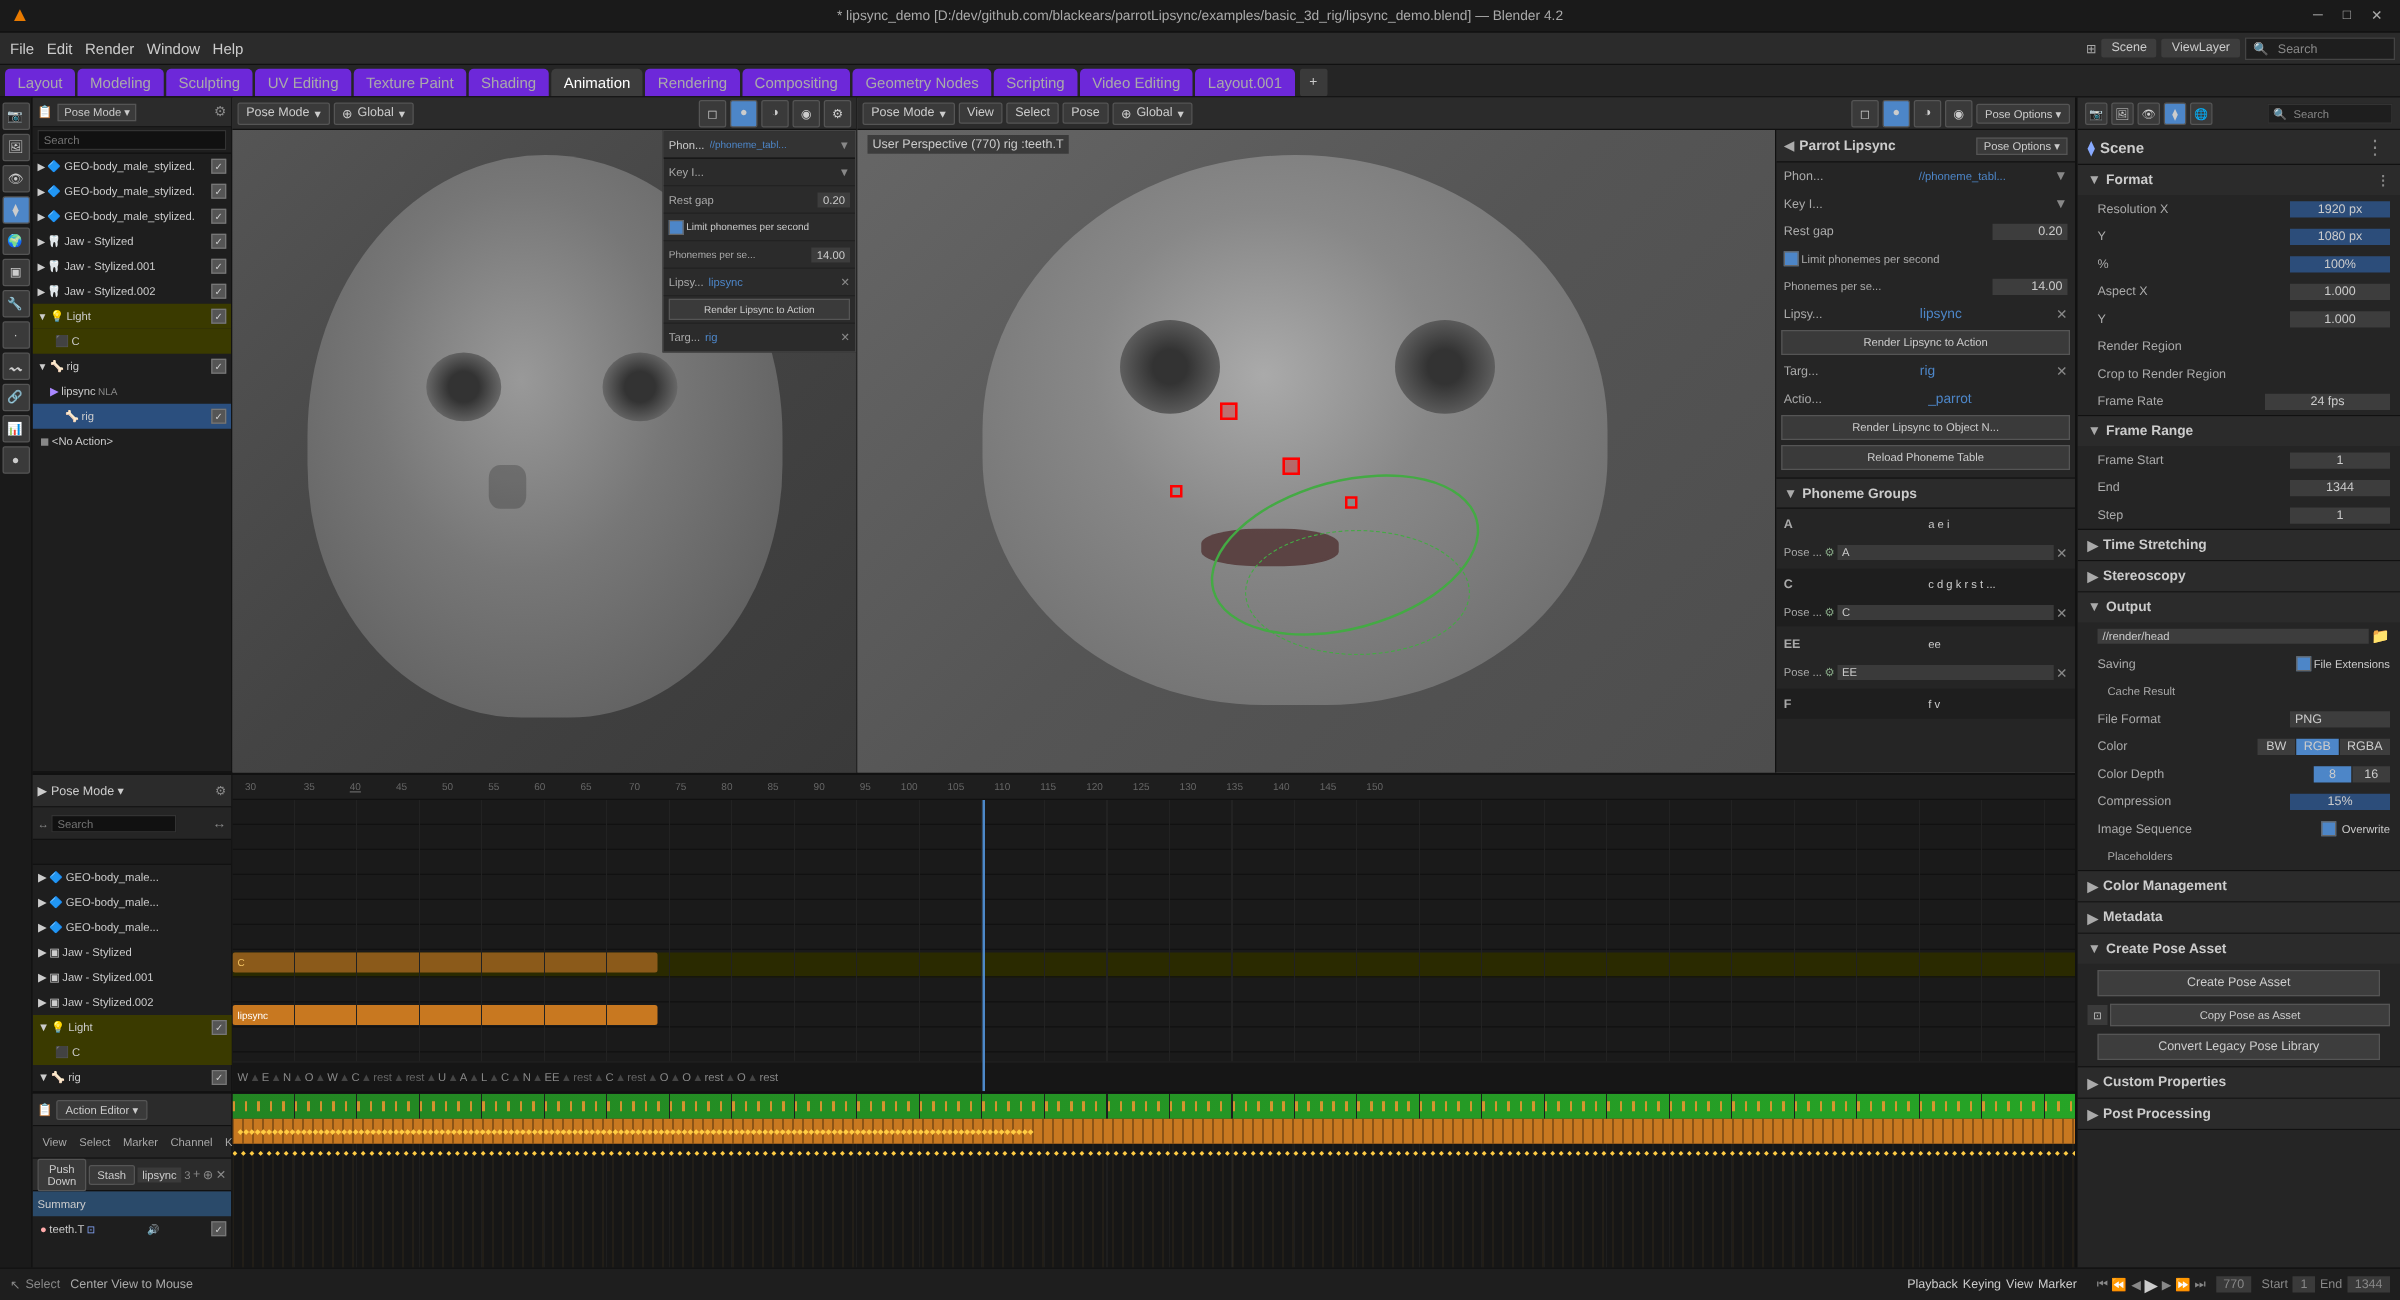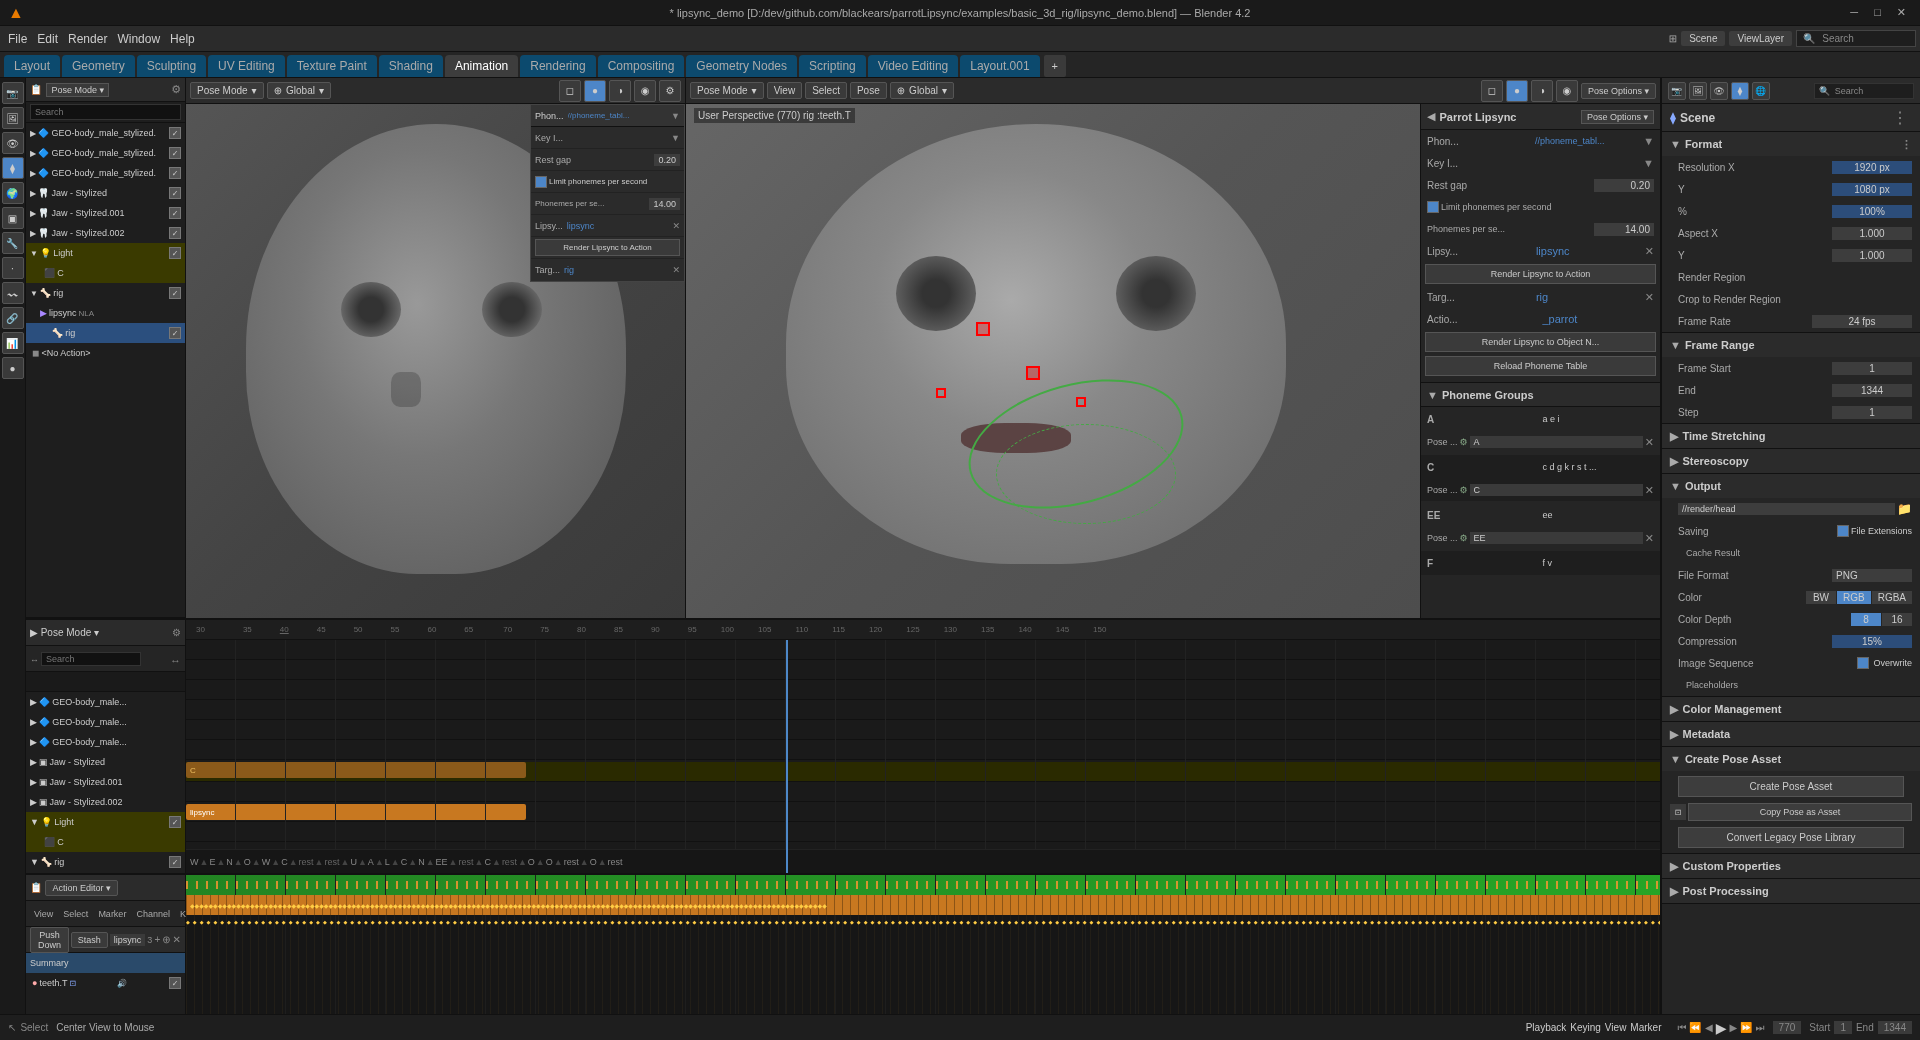--- a/index.html
+++ b/index.html
@@ -18,21 +18,21 @@
       cursor: pointer;
       padding: 2px 4px;
       font-size: 12px;
     }
     .workspace-tab {
       padding: 4px 10px;
       font-size: 12px;
       color: #aaa;
       cursor: pointer;
       border-radius: 4px 4px 0 0;
-      background: #0c4a6e;
+      background: #6d28d9;
       margin-right: 2px;
     }
     .workspace-tab.active {
       background: #3d3d3d;
       color: #fff;
     }
     .tree-item {
       height: 20px;
       display: flex;
       align-items: center;
@@ -182,21 +182,21 @@
     <span style="background:#3d3d3d; padding:2px 8px; font-size:10px; color:#ccc; border-radius:2px;">ViewLayer</span>
     <div style="background:#1e1e1e; border:1px solid #444; padding:2px 6px; font-size:10px; color:#888; width:120px;">
       <span style="margin-right:4px;">🔍</span>
       <span>Search</span>
     </div>
   </div>
 </div>
 
 <div style="height:26px; background:#252525; display:flex; align-items:flex-end; padding:0 4px; border-bottom:1px solid #111; overflow:hidden;">
   <div class="workspace-tab">Layout</div>
-  <div class="workspace-tab">Geometry</div>
+  <div class="workspace-tab">Modeling</div>
   <div class="workspace-tab">Sculpting</div>
   <div class="workspace-tab">UV Editing</div>
   <div class="workspace-tab">Texture Paint</div>
   <div class="workspace-tab">Shading</div>
   <div class="workspace-tab active">Animation</div>
   <div class="workspace-tab">Rendering</div>
   <div class="workspace-tab">Compositing</div>
   <div class="workspace-tab">Geometry Nodes</div>
   <div class="workspace-tab">Scripting</div>
   <div class="workspace-tab">Video Editing</div>

